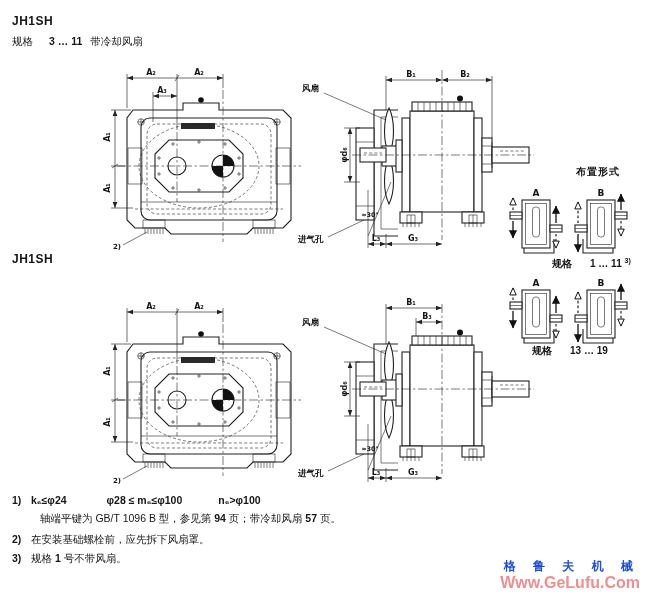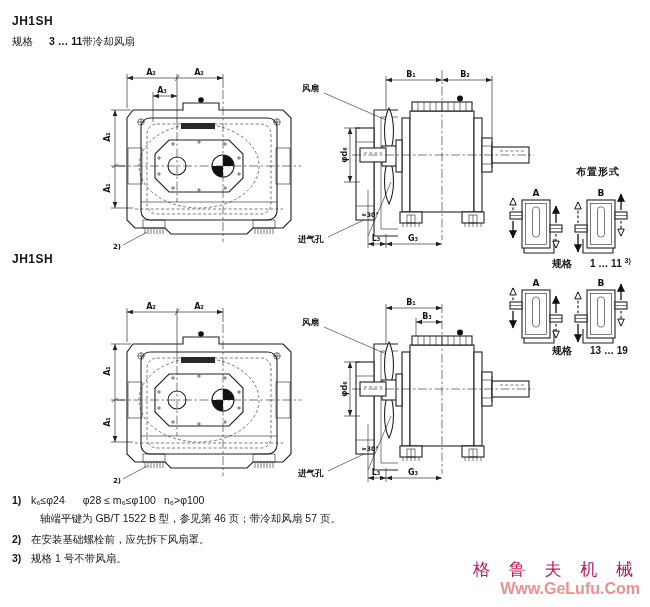--- a/index.html
+++ b/index.html
@@ -2,32 +2,32 @@
 <html><head>
 <meta charset="utf-8">
 <style>
   html,body{margin:0;padding:0;background:#fff;}
   body{width:650px;height:607px;font-family:"Liberation Sans","DejaVu Sans",sans-serif;color:#161616;}
   .page{position:relative;width:650px;height:607px;background:#fff;overflow:hidden;}
   .abs{position:absolute;}
   .sec-title{font-size:12px;font-weight:bold;letter-spacing:.5px;}
   .sec-sub{font-size:10.5px;}
   .sec-sub .lbl{margin-right:16px;}
-  .sec-sub .rng{font-weight:bold;margin-right:0;}
+  .sec-sub .rng{font-weight:bold;margin-right:8px;}
   .arr-heading{font-size:10px;font-weight:bold;letter-spacing:1px;}
   .arr-spec{font-size:10px;font-weight:bold;}
   .arr-spec .lbl{margin-right:18px;}
   .arr-spec sup{font-size:7px;font-weight:bold;}
   .fn{font-size:10.5px;white-space:nowrap;}
-  .fn b{font-weight:normal;}
+  .fn b{font-weight:bold;}
   .fn .mk{font-weight:bold;display:inline-block;width:19px;}
-  .fn .f2{margin-left:18px;}
-  .fn .f3{margin-left:8px;}
+  .fn .f2{margin-left:40px;}
+  .fn .f3{margin-left:36px;}
   .wm{text-align:right;line-height:1.15;}
-  .wm .wm1{font-size:17px;font-weight:normal;letter-spacing:7px;color:#be185d;}
+  .wm .wm1{font-size:12px;font-weight:bold;letter-spacing:7px;color:#1d4ed8;}
   .wm .wm2{font-size:16px;font-weight:bold;color:#ef8f8f;}
   svg{display:block;}
   svg text{font-family:"DejaVu Sans","Liberation Sans",sans-serif;fill:#161616;}
   .dt{font-size:8px;font-weight:bold;}
   .ct{font-size:8.5px;font-weight:bold;}
   .nt{font-size:7px;font-weight:bold;}
   .at{font-size:6.5px;font-weight:bold;}
   .al{font-size:9px;font-weight:bold;}
   .ln{stroke:#222;fill:none;stroke-width:1.1;}
   .lf{stroke:#222;fill:#fff;stroke-width:1.1;}
@@ -249,29 +249,29 @@
   </svg>
 
   <svg class="abs" style="left:505px;top:276px" width="62" height="80" viewBox="0 0 62 80">
     <text class="al" x="31" y="10" text-anchor="middle">A</text>
     <use href="#g-arrA"></use>
   </svg>
   <svg class="abs" style="left:570px;top:276px" width="62" height="80" viewBox="0 0 62 80">
     <text class="al" x="31" y="10" text-anchor="middle">B</text>
     <use href="#g-arrB"></use>
   </svg>
-  <div class="abs arr-spec" style="left:552px;top:344px">
+  <div class="abs arr-spec" style="left:532px;top:344px">
     <span class="lbl">规格</span><span>13 … 19</span>
   </div>
 
   <div class="abs fn" style="left:12px;top:494px">
     <span class="mk">1)</span><b>k₆≤φ24</b><b class="f2">φ28 ≤ m₆≤φ100</b><b class="f3">n₆&gt;φ100</b>
   </div>
   <div class="abs fn" style="left:40px;top:512px">
-    <span>轴端平键为 GB/T 1522 B 型，参见第 </span><b>46</b><span> 页；带冷却风扇 </span><b>57</b><span> 页。</span>
+    <span>轴端平键为 GB/T 1096 B 型，参见第 </span><b>94</b><span> 页；带冷却风扇 </span><b>57</b><span> 页。</span>
   </div>
   <div class="abs fn" style="left:12px;top:533px">
     <span class="mk">2)</span><span>在安装基础螺栓前，应先拆下风扇罩。</span>
   </div>
   <div class="abs fn" style="left:12px;top:552px">
     <span class="mk">3)</span><span>规格 </span><b>1</b><span> 号不带风扇。</span>
   </div>
 
   <div class="abs wm" style="right:10px;top:560px">
     <div class="wm1">格 鲁 夫 机 械</div>

